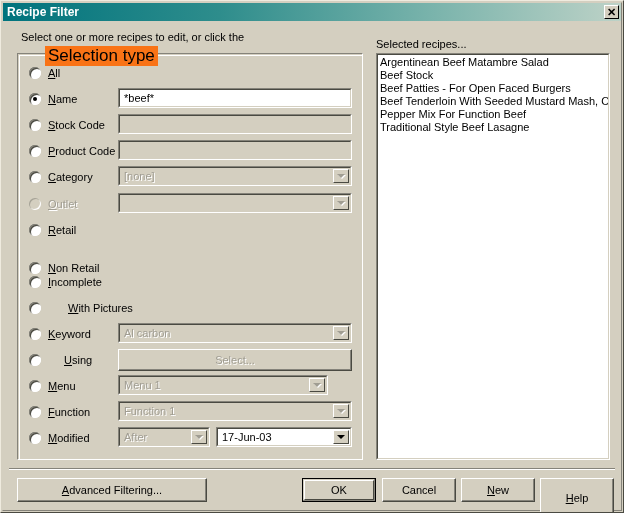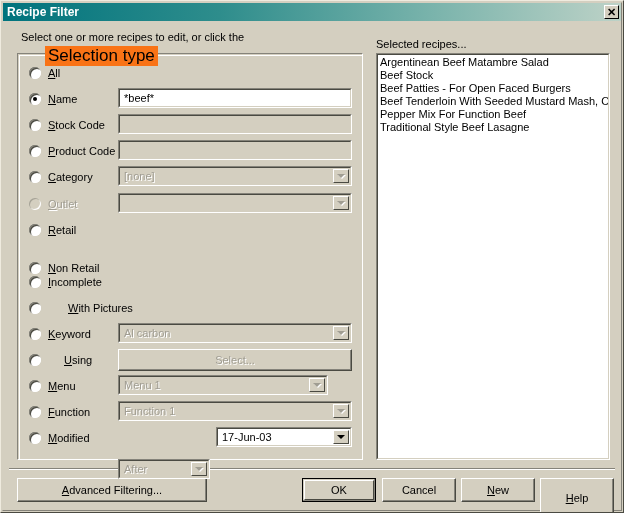--- a/index.html
+++ b/index.html
@@ -469,21 +469,21 @@
       </div>
     </div>
     <div class="field combo disabled" style="left: 117px; top: 400px; width: 234px;">
       <div class="field-in">
         <span class="fieldtext disabled">Function 1</span>
       </div>
       <div class="arrowbtn">
         <span class="arrow disabled"></span>
       </div>
     </div>
-    <div class="field combo disabled" style="left: 117px; top: 426px; width: 92px; margin-top: 32px;">
+    <div class="field combo disabled" style="left: 117px; top: 426px; width: 92px;">
       <div class="field-in">
         <span class="fieldtext disabled">After</span>
       </div>
       <div class="arrowbtn">
         <span class="arrow disabled"></span>
       </div>
     </div>
     <div class="field combo enabled" style="left: 215px; top: 426px; width: 136px;">
       <div class="field-in">
         <span class="fieldtext">17-Jun-03</span>

